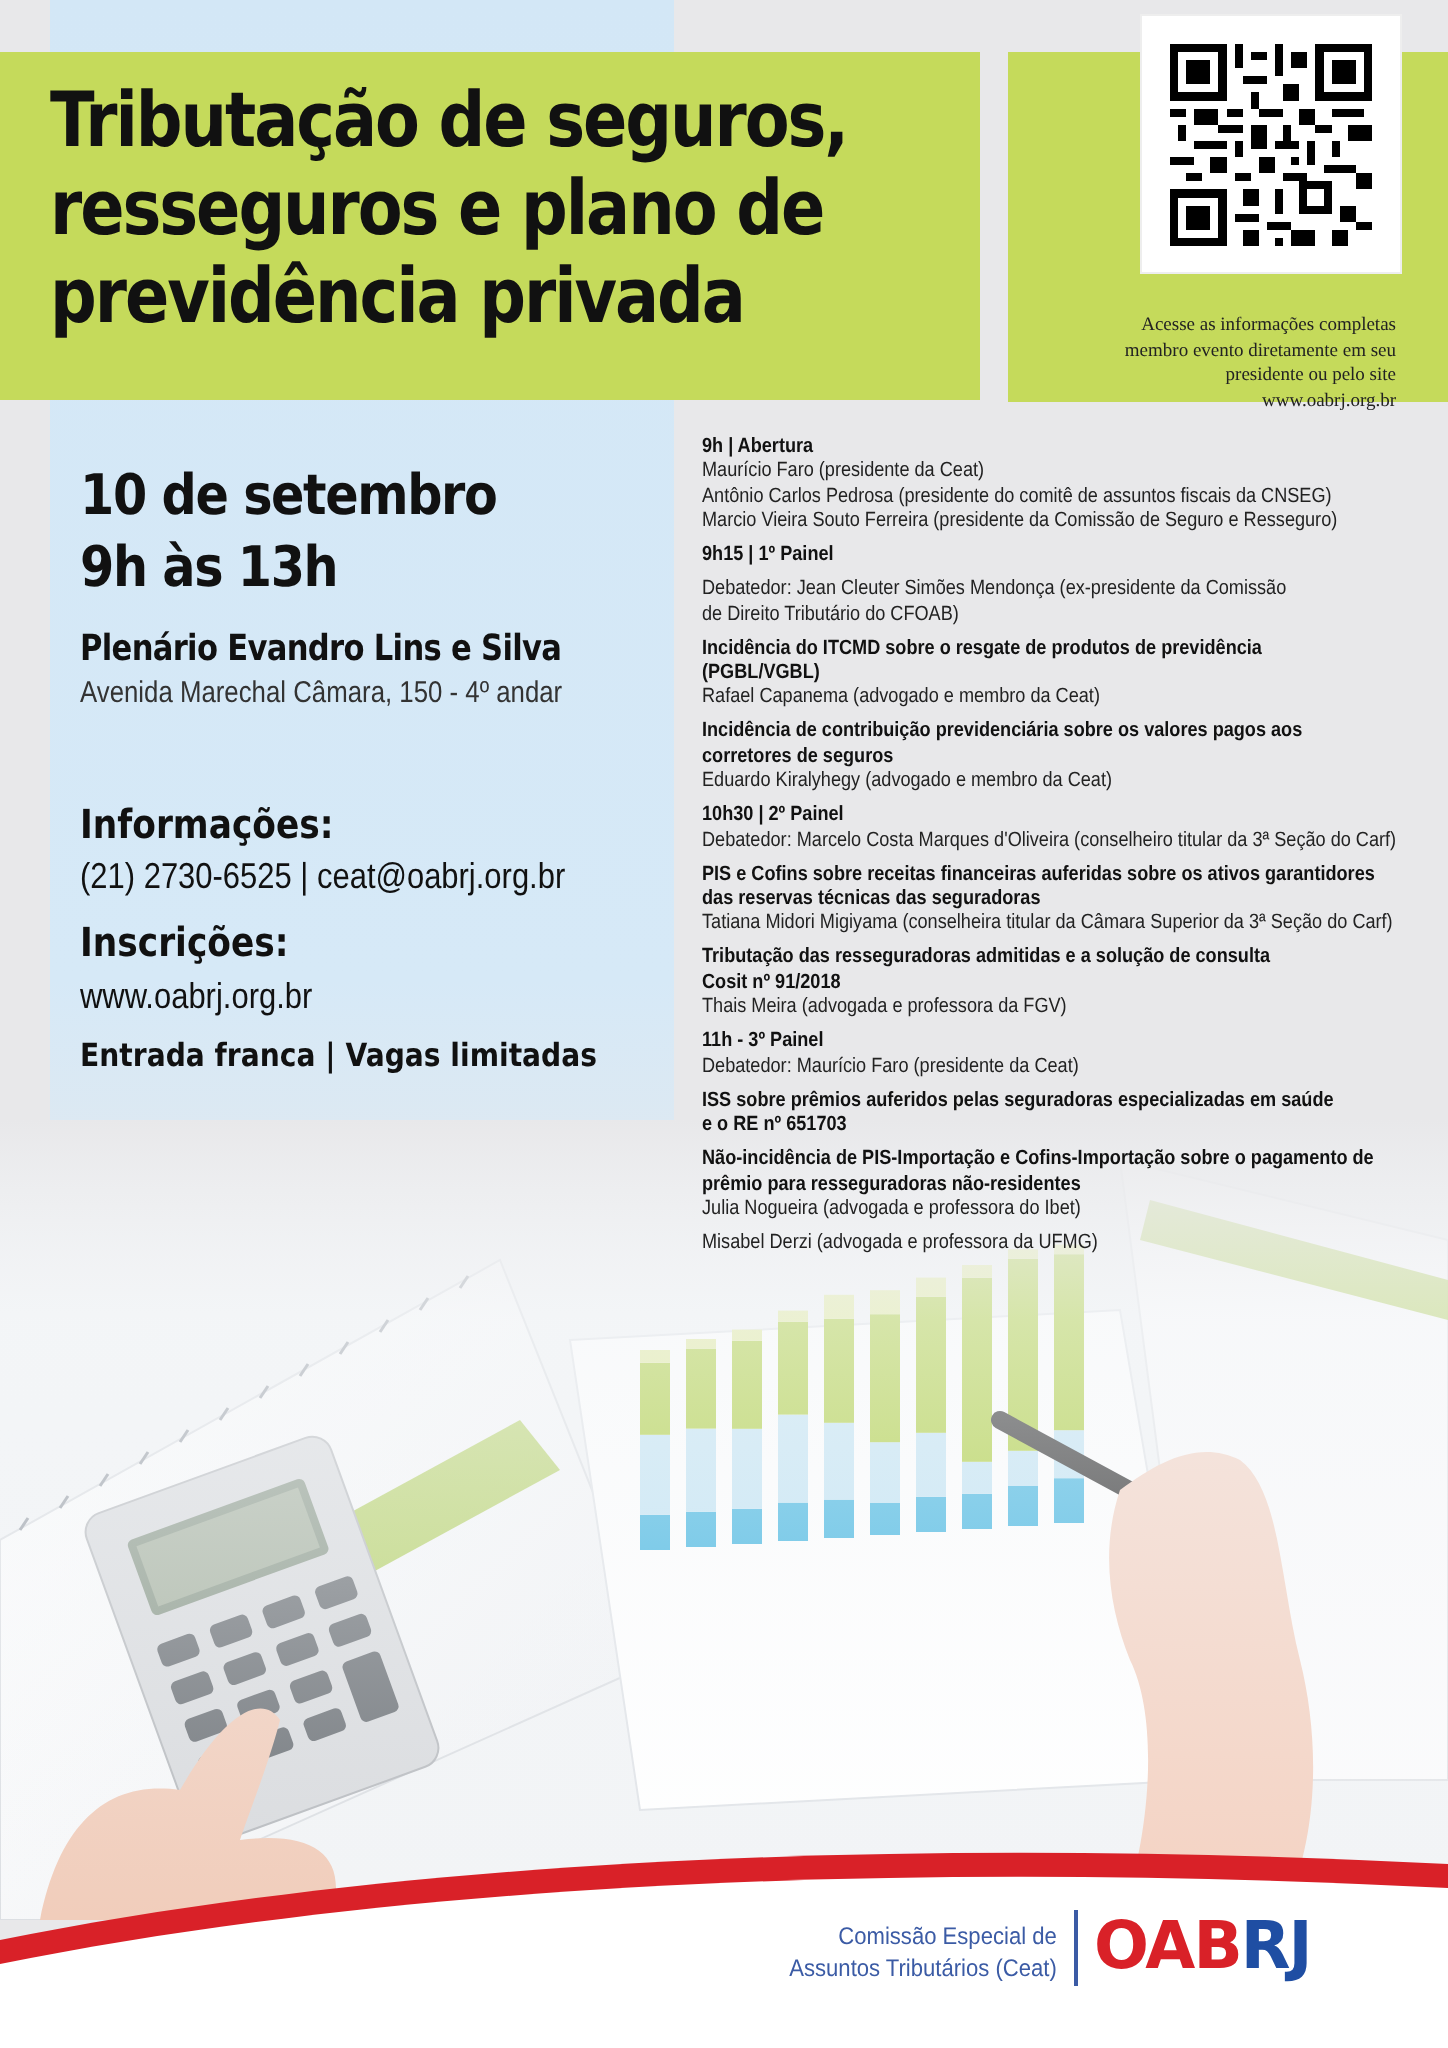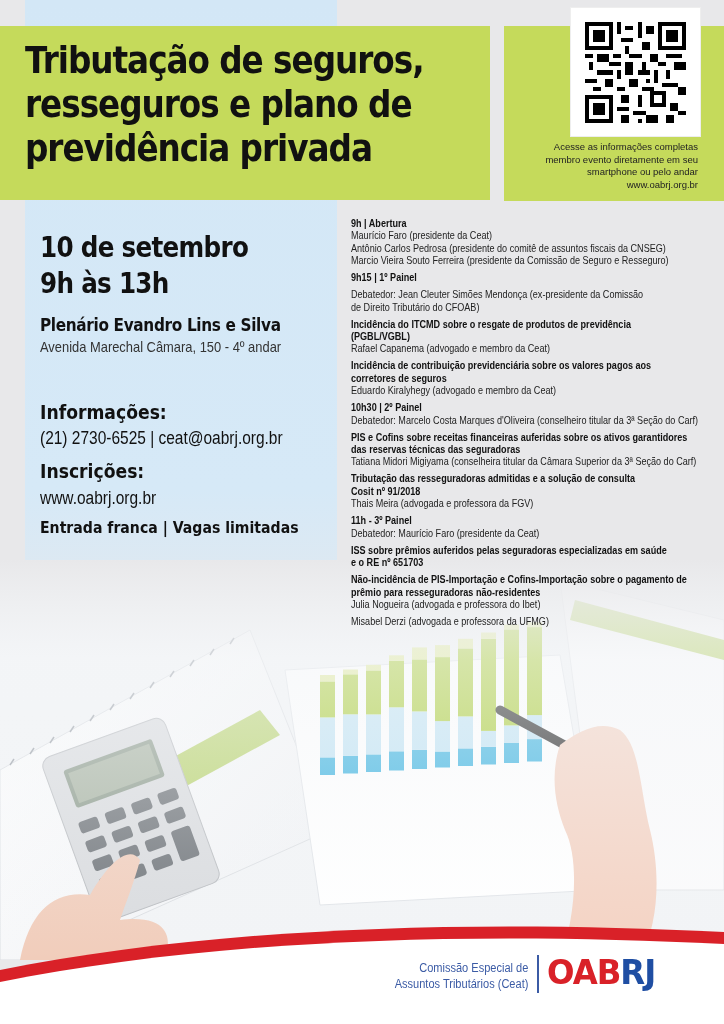--- a/index.html
+++ b/index.html
@@ -28,22 +28,22 @@
     .qr-panel {
       position: absolute; left: 504px; top: 26px; width: 220px; height: 175px;
       background: #c5da5b;
     }
     .qr-box {
       position: absolute; left: 571px; top: 8px; width: 129px; height: 128px;
       background: #fff; box-shadow: 0 0 0 1px #eee;
     }
     .qr-box svg { position: absolute; left: 14px; top: 14px; }
     .qr-caption {
-      position: absolute; right: 26px; top: 141px; width: 220px;
-      text-align: right; font-size: 9.5px; line-height: 12.5px; color: #222;
+      position: absolute; right: 26px; top: 157px; width: 220px;
+      text-align: right; font-size: 9.5px; line-height: 12.5px; color: #222; font-family: Liberation Serif, serif;
     }
     .date {
       position: absolute; left: 40px; top: 230px;
       font-family: "DejaVu Sans", sans-serif; font-weight: bold;
       font-size: 28px; line-height: 36px; letter-spacing: -0.8px; color: #111;
       transform: scaleX(0.88); transform-origin: left top; white-space: nowrap;
     }
     .venue {
       position: absolute; left: 40px; top: 314px;
       font-family: "DejaVu Sans", sans-serif; font-weight: bold;
@@ -174,21 +174,21 @@
       <rect x="9" y="23" width="2" height="2"></rect>
         <rect x="15" y="23" width="3" height="2"></rect>
         <rect x="20" y="23" width="2" height="2"></rect>
         <rect x="13" y="24" width="1" height="1"></rect>
     </g>
   </svg>
 </div>
 <div class="qr-caption">
   <div>Acesse as informações completas</div>
   <div>membro evento diretamente em seu</div>
-  <div>smartphone ou pelo andar</div>
+  <div>presidente ou pelo site</div>
   <div>www.oabrj.org.br</div>
 </div>
 
 <div class="date">
   <div>10 de setembro</div>
   <div>9h às 13h</div>
 </div>
 <div class="venue">Plenário Evandro Lins e Silva</div>
 <div class="address">Avenida Marechal Câmara, 150 - 4º andar</div>
 

